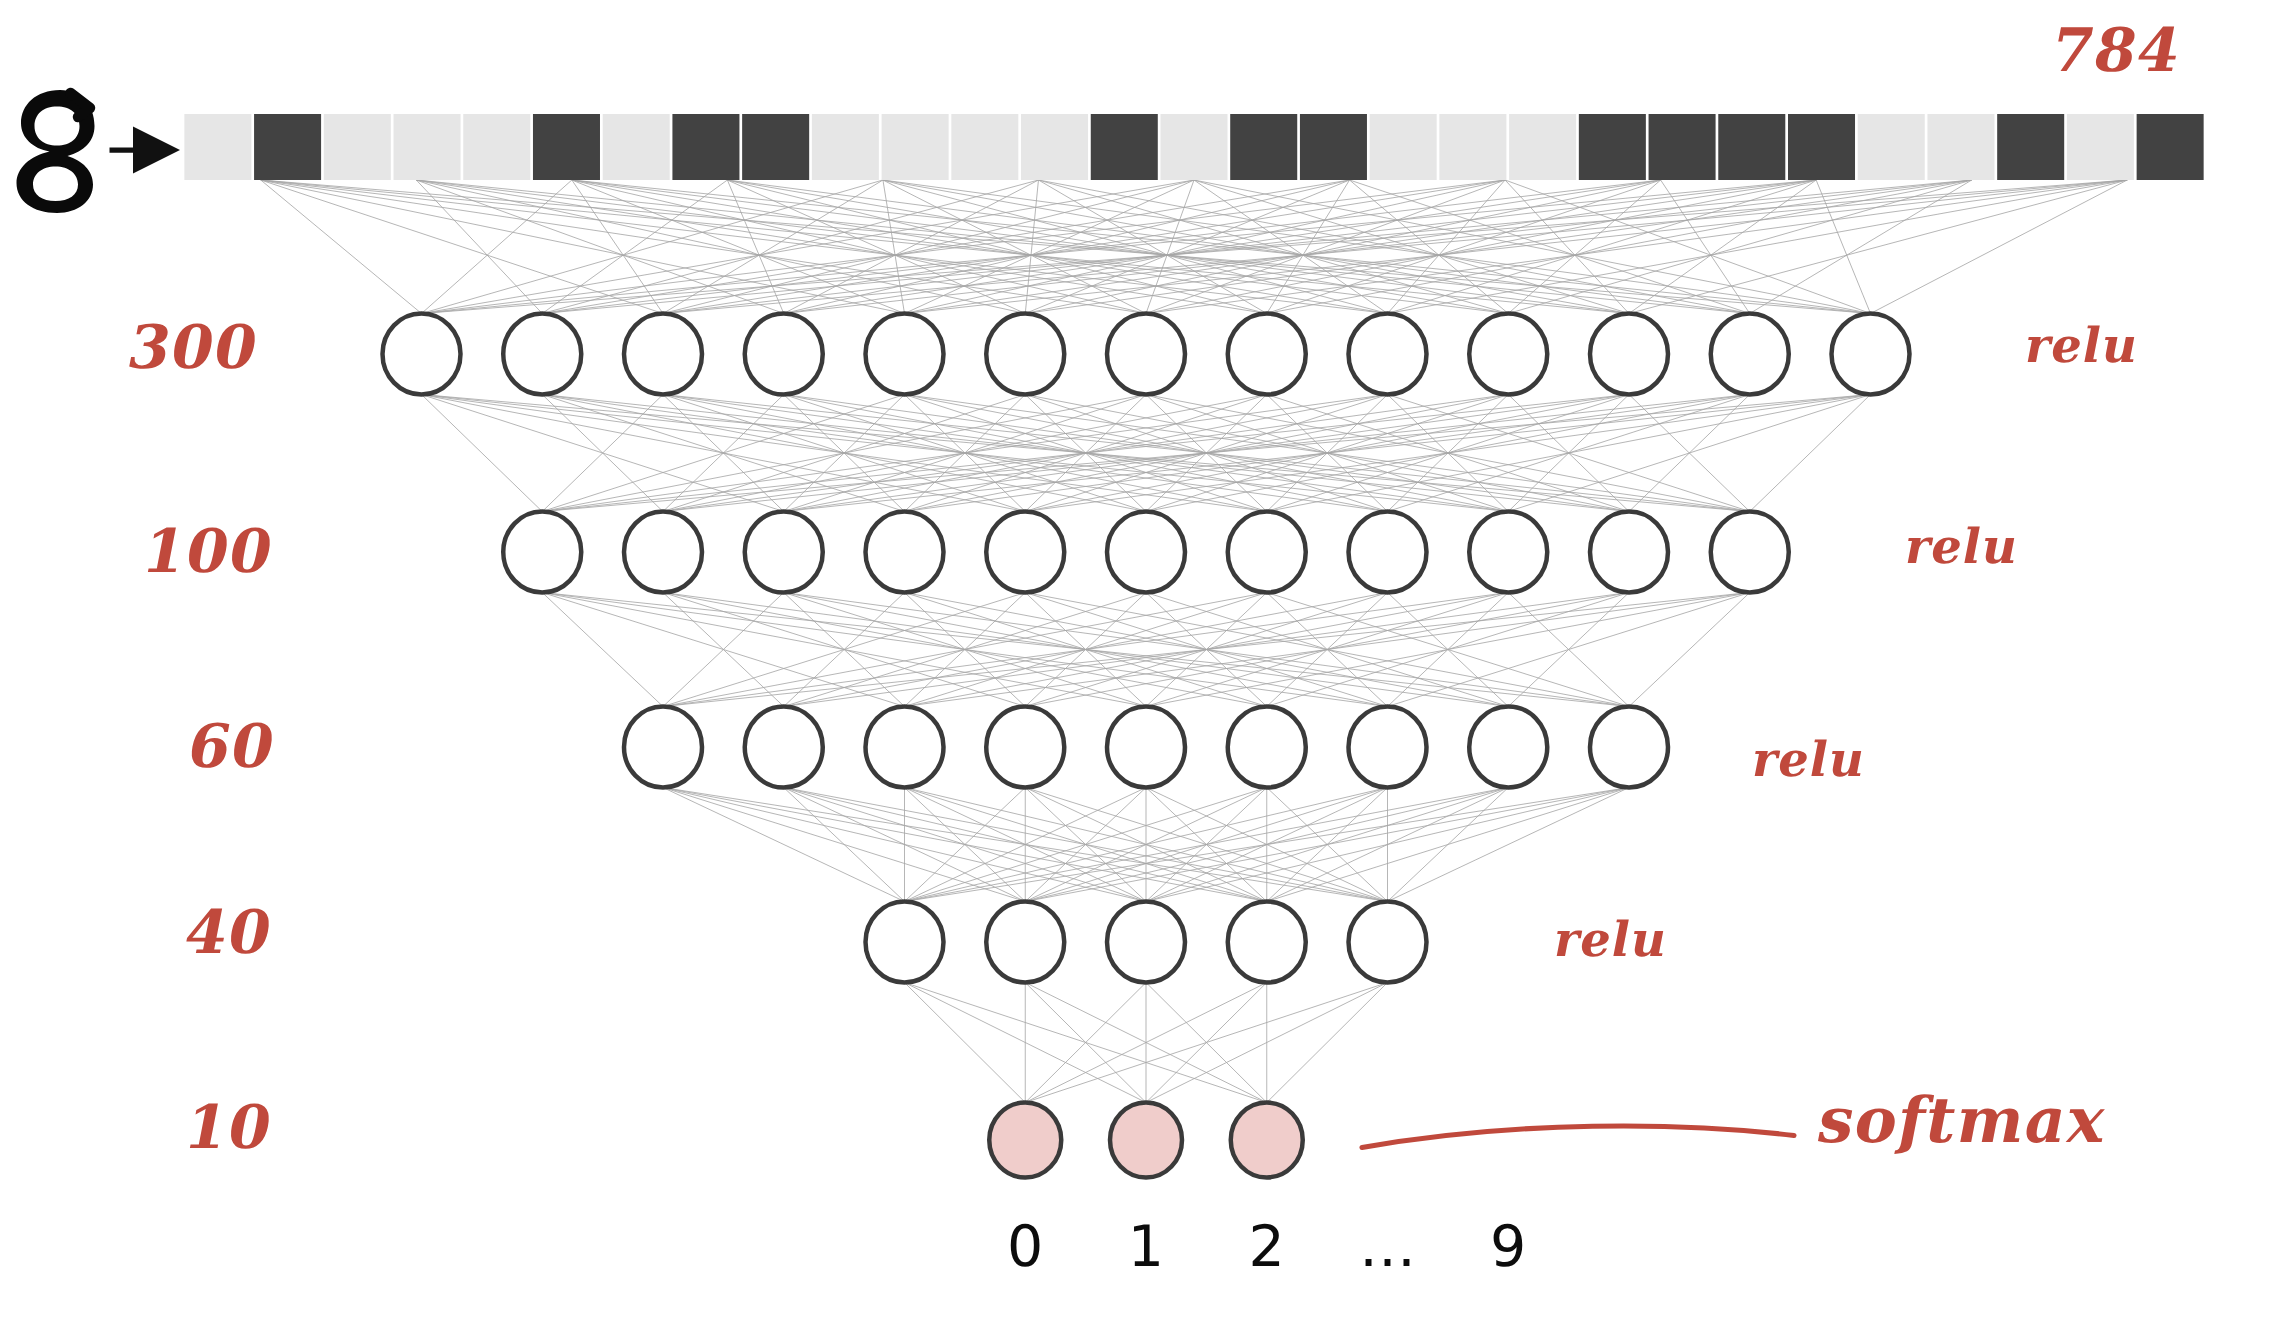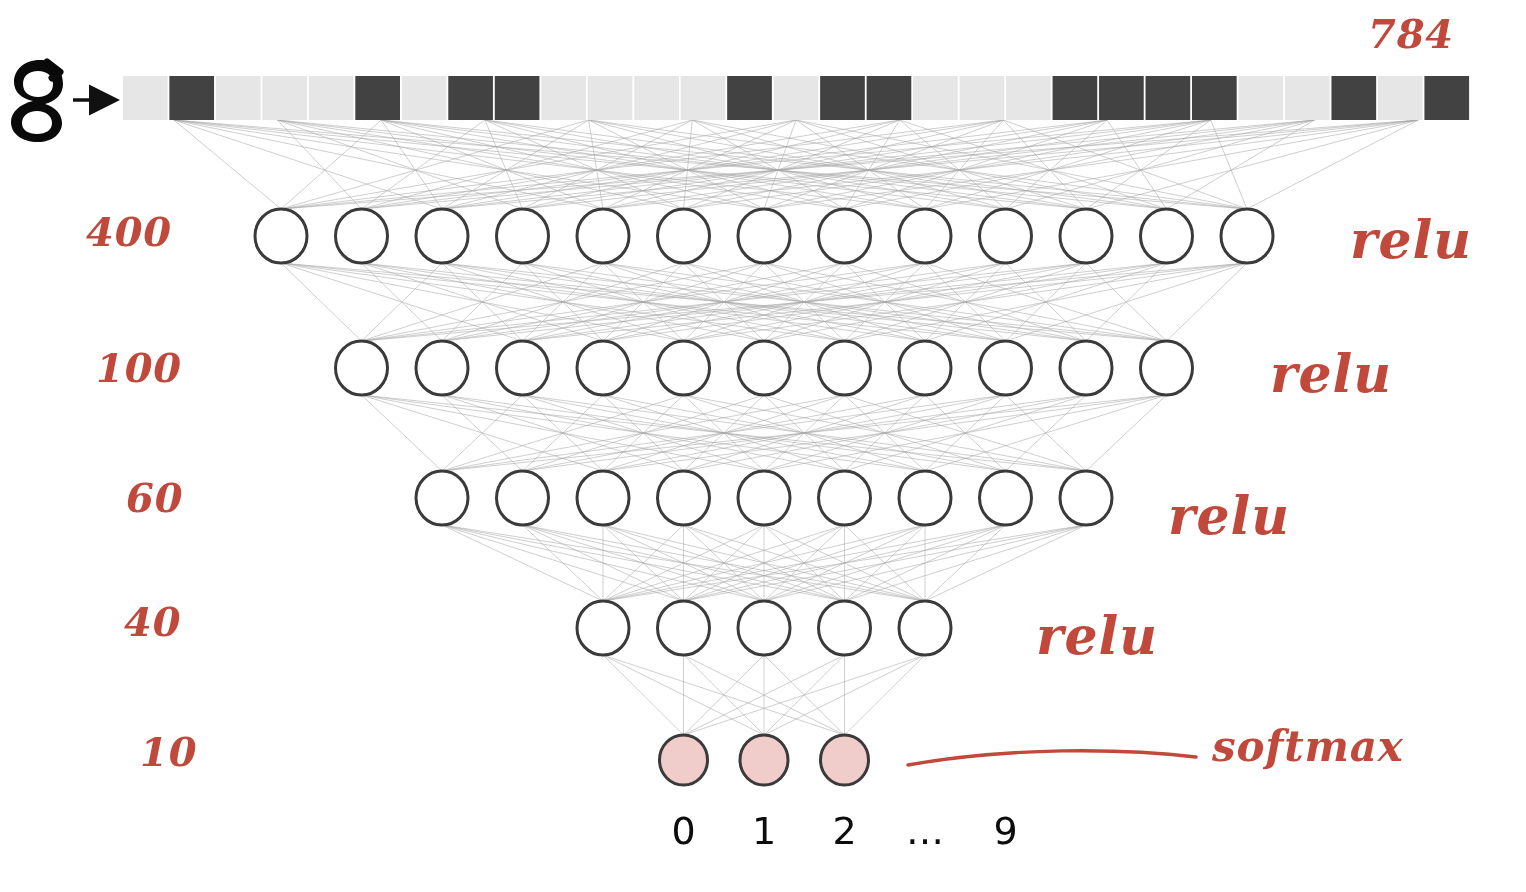--- a/index.html
+++ b/index.html
@@ -33,32 +33,32 @@
     font-weight: 600;
     color: #c0493c;
     white-space: nowrap;
     letter-spacing: 0.02em;
     line-height: 1;
   }
   .size-label {
     font-size: 40px;
   }
   .act-label {
-    font-size: 52px;
+    font-size: 32px;
   }
   #label-784 {
     left: 1368px;
     top: 14px;
     font-size: 40px;
   }
   #label-200 { left: 86px;  top: 212px; }
   #label-100 { left: 96px;  top: 348px; }
   #label-60  { left: 126px; top: 478px; font-style: italic; }
   #label-30  { left: 124px; top: 602px; }
-  #label-10  { left: 140px; top: 732px; }
+  #label-10  { left: 124px; top: 732px; }
   #relu-200  { left: 1350px; top: 214px; }
   #relu-100  { left: 1270px; top: 348px; }
   #relu-60   { left: 1168px; top: 490px; }
   #relu-30   { left: 1036px; top: 610px; }
   #softmax-label {
     left: 1212px;
     top: 726px;
     font-size: 42px;
     text-align: right;
   }
@@ -440,21 +440,21 @@
         <ellipse cx="683.50" cy="760" rx="24" ry="25" fill="#f0cdcb" stroke="#3a3a3a" stroke-width="3"></ellipse>
         <ellipse cx="764.00" cy="760" rx="24" ry="25" fill="#f0cdcb" stroke="#3a3a3a" stroke-width="3"></ellipse>
         <ellipse cx="844.50" cy="760" rx="24" ry="25" fill="#f0cdcb" stroke="#3a3a3a" stroke-width="3"></ellipse>
       </g>
 
     <path id="softmax-brace" d="M908,765 C1010,747 1120,748 1196,757" fill="none" stroke="#c0493c" stroke-width="3.4" stroke-linecap="round"></path>
   </svg>
 
   <div class="hand-label size-label" id="label-784">784</div>
 
-  <div class="hand-label size-label" id="label-200">400</div>
+  <div class="hand-label size-label" id="label-200">300</div>
   <div class="hand-label size-label" id="label-100">100</div>
   <div class="hand-label size-label" id="label-60">60</div>
   <div class="hand-label size-label" id="label-30">40</div>
   <div class="hand-label size-label" id="label-10">10</div>
 
   <div class="hand-label act-label" id="relu-200">relu</div>
   <div class="hand-label act-label" id="relu-100">relu</div>
   <div class="hand-label act-label" id="relu-60">relu</div>
   <div class="hand-label act-label" id="relu-30">relu</div>
   <div class="hand-label" id="softmax-label">softmax</div>

